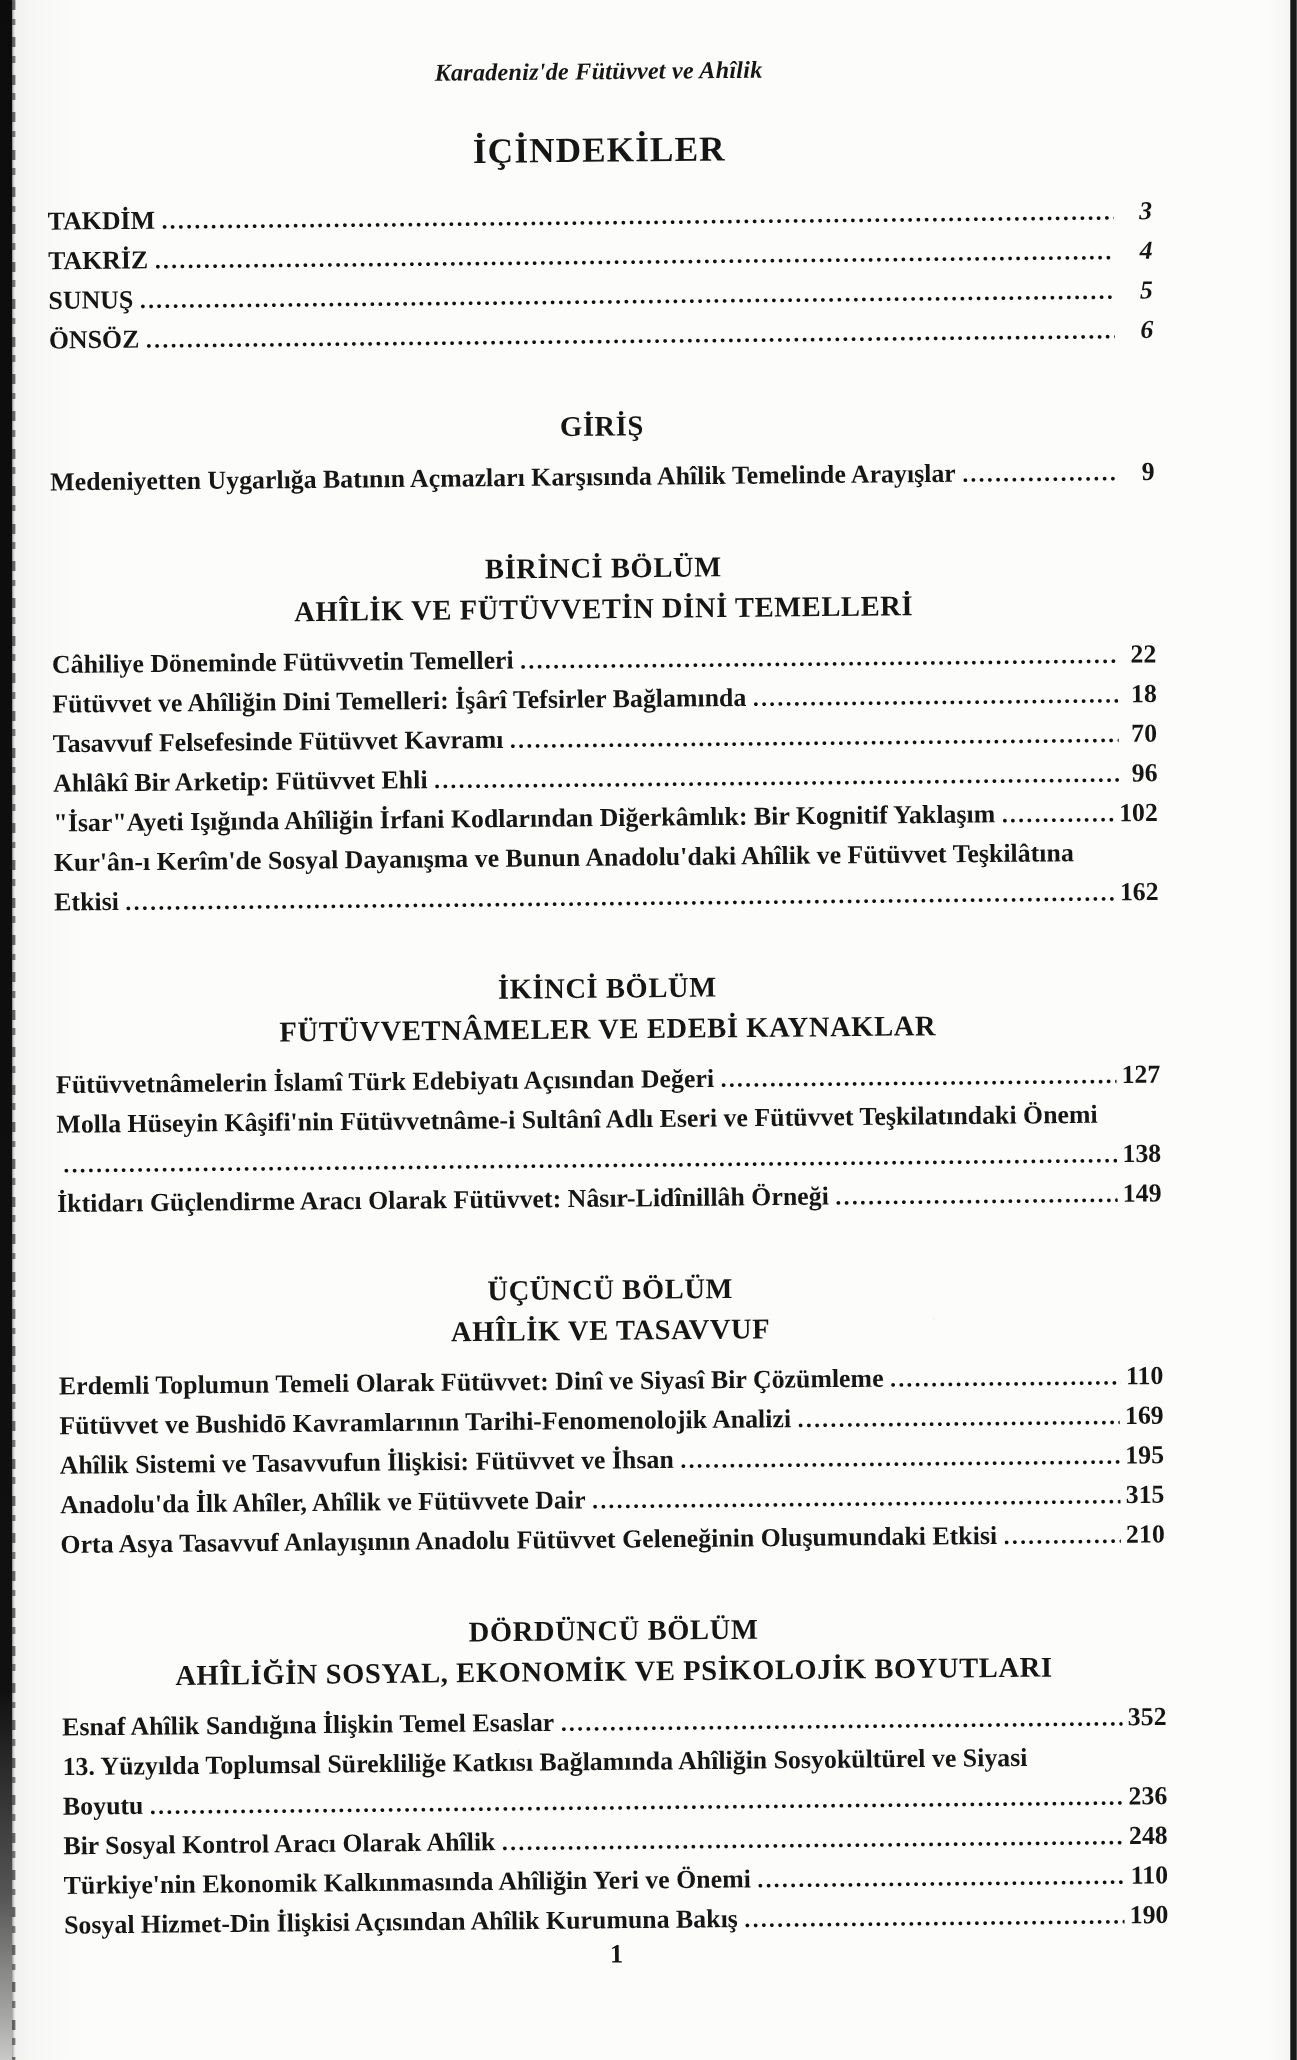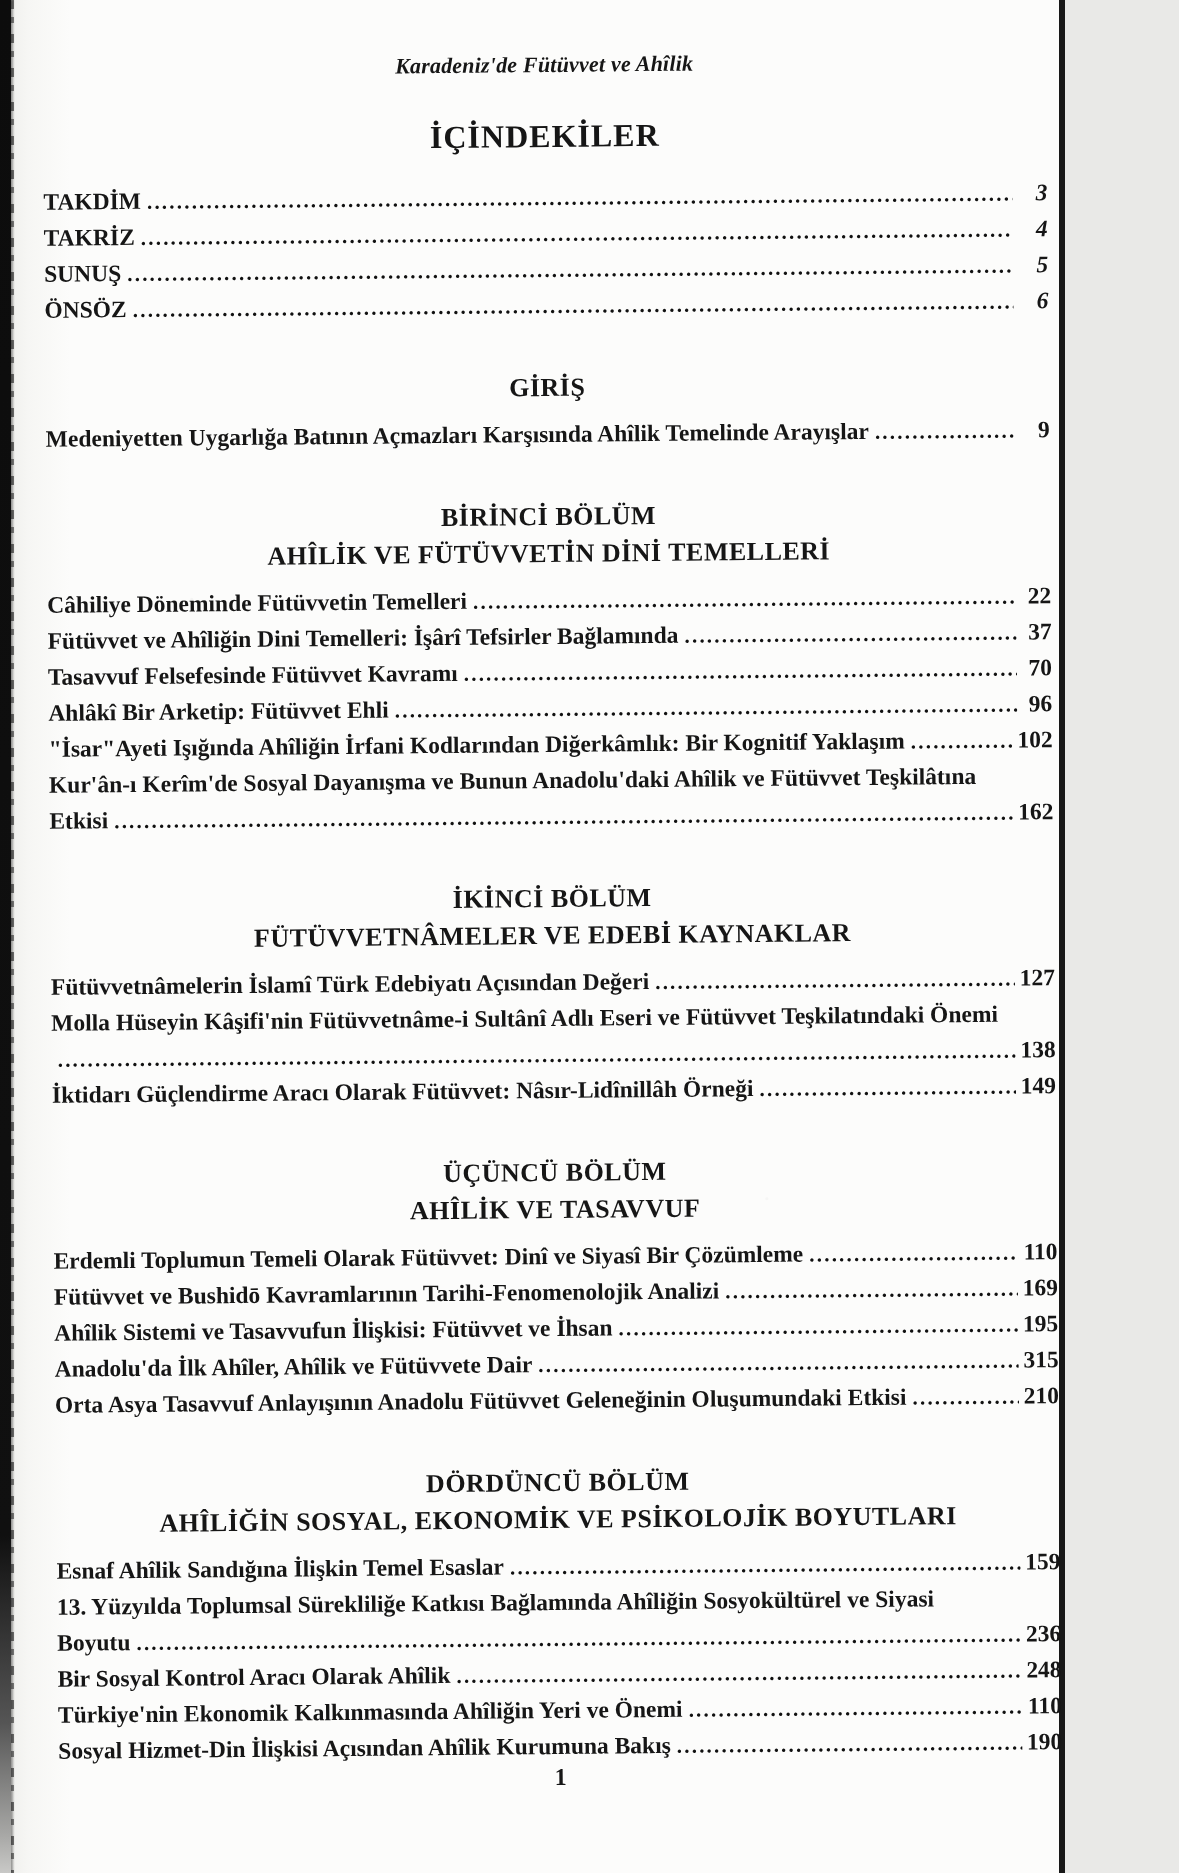--- a/index.html
+++ b/index.html
@@ -1,18 +1,18 @@
 <!DOCTYPE html>
 <html lang="tr"><head>
 <meta charset="utf-8">
 <style>
   html,body{margin:0;padding:0;background:#e9e9e7;}
   .page{
     position:relative;
-    width:1065px;height:1873px;
+    width:1179px;height:1873px;
     background:linear-gradient(to right,#ededea 0px,#f6f6f4 28px,#fcfcfb 70px,#fcfcfb 1150px,#f3f3f1 1179px);
     overflow:hidden;
     font-family:"Liberation Serif","DejaVu Serif",serif;
     color:#161616;
   }
   .edge-left{
     position:absolute;left:0;top:0;width:11px;height:100%;
     background:linear-gradient(to bottom,#0c0c0c 0%,#101010 82%,#555 92%,#a8a8a6 98%,#c9c9c7 100%);
     box-shadow:2px 0 2px rgba(40,40,40,.45);
   }
@@ -129,21 +129,21 @@
       <div class="sec-head">AHÎLİK VE FÜTÜVVETİN DİNİ TEMELLERİ</div>
       <div class="sec-entries">
         <div class="row">
           <span class="t">Câhiliye Döneminde Fütüvvetin Temelleri</span>
           <span class="dots"></span>
           <span class="pg">22</span>
         </div>
         <div class="row">
           <span class="t">Fütüvvet ve Ahîliğin Dini Temelleri: İşârî Tefsirler Bağlamında</span>
           <span class="dots"></span>
-          <span class="pg">37</span>
+          <span class="pg">18</span>
         </div>
         <div class="row">
           <span class="t">Tasavvuf Felsefesinde Fütüvvet Kavramı</span>
           <span class="dots"></span>
           <span class="pg">70</span>
         </div>
         <div class="row">
           <span class="t">Ahlâkî Bir Arketip: Fütüvvet Ehli</span>
           <span class="dots"></span>
           <span class="pg">96</span>
@@ -221,21 +221,21 @@
       </div>
     </div>
 
     <div class="section">
       <div class="sec-head">DÖRDÜNCÜ BÖLÜM</div>
       <div class="sec-head">AHÎLİĞİN SOSYAL, EKONOMİK VE PSİKOLOJİK BOYUTLARI</div>
       <div class="sec-entries">
         <div class="row">
           <span class="t">Esnaf Ahîlik Sandığına İlişkin Temel Esaslar</span>
           <span class="dots"></span>
-          <span class="pg">159</span>
+          <span class="pg">352</span>
         </div>
         <div>
           <div class="wrap-line">13. Yüzyılda Toplumsal Sürekliliğe Katkısı Bağlamında Ahîliğin Sosyokültürel ve Siyasi</div>
           <div class="row">
             <span class="t">Boyutu</span>
             <span class="dots"></span>
             <span class="pg">236</span>
           </div>
         </div>
         <div class="row">

